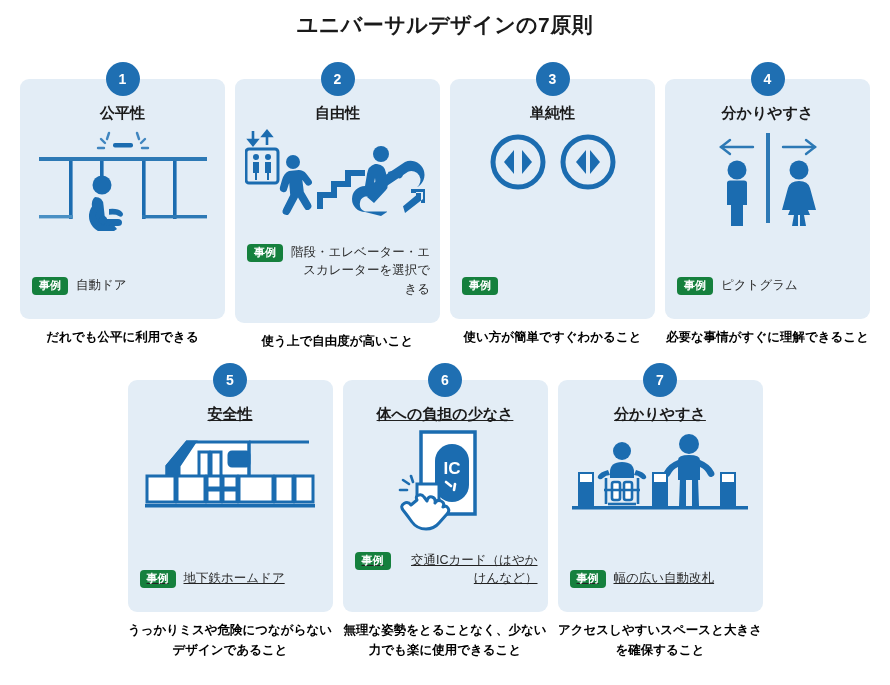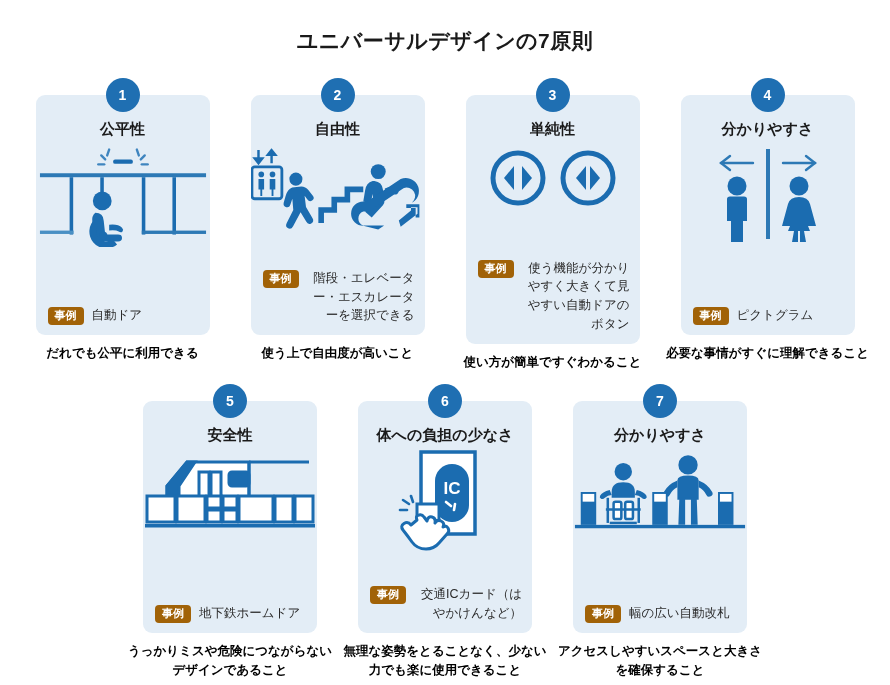--- a/index.html
+++ b/index.html
@@ -18,21 +18,20 @@
 
   .page-title {
     text-align: center;
     font-size: 21px;
     font-weight: bold;
     color: #1a1a1a;
     letter-spacing: 0.5px;
     padding-top: 10px;
     height: 34px;
     line-height: 30px;
-    margin-top: 16px;
   }
 
   .row {
     display: flex;
     justify-content: center;
     gap: 10px;
   }
   .row-1 { margin-top: 18px; }
   .row-2 { margin-top: 12px; }
 
@@ -54,32 +53,32 @@
     font-weight: bold;
     display: flex;
     align-items: center;
     justify-content: center;
     position: relative;
     z-index: 3;
     margin-bottom: -17px;
   }
 
   .card {
-    width: 174px;
+    width: 205px;
     background: #e3edf6;
     border-radius: 9px;
-    padding: 24px 0 10px 0;
+    padding: 24px 0 24px 0;
     box-sizing: border-box;
     display: flex;
     flex-direction: column;
     align-items: center;
     position: relative;
   }
   .card-r1 { min-height: 240px; }
-  .card-r2 { min-height: 232px; }
+  .card-r2 { min-height: 232px; text-decoration: underline; }
 
   .card-title {
     font-size: 15px;
     font-weight: bold;
     color: #1a1a1a;
     text-align: center;
     line-height: 1.3;
     margin-bottom: 4px;
   }
 
@@ -95,21 +94,21 @@
   .example-row {
     display: flex;
     align-items: flex-start;
     padding: 0 10px 0 12px;
     box-sizing: border-box;
     width: 100%;
     margin-top: 6px;
   }
   .badge {
     flex: 0 0 auto;
-    background: #a16207;
+    background: #15803d;
     color: #ffffff;
     font-size: 11px;
     font-weight: bold;
     border-radius: 4px;
     padding: 3px 7px 4px 7px;
     line-height: 1;
     margin-right: 8px;
     margin-top: 1px;
     white-space: nowrap;
   }
@@ -234,21 +233,20 @@
           <path d="M31 23 l0 24 l-10 -12 z" fill="#1b6cb0"></path>
           <path d="M39 23 l0 24 l10 -12 z" fill="#1b6cb0"></path>
 
           <circle cx="105" cy="35" r="25" fill="none" stroke="#1b6cb0" stroke-width="5"></circle>
           <path d="M103 23 l0 24 l-10 -12 z" fill="#1b6cb0"></path>
           <path d="M107 23 l0 24 l10 -12 z" fill="#1b6cb0"></path>
         </svg>
       </div>
       <div class="example-row">
         <span class="badge">事例</span>
-        <span class="example-text">使う機能が分かりやすく大きくて見やすい自動ドアのボタン</span>
       </div>
     </div>
     <div class="caption">使い方が簡単ですぐわかること</div>
   </div>
 
   <div class="principle">
     <div class="num-badge">4</div>
     <div class="card card-r1">
       <div class="card-title">分かりやすさ</div>
       <div class="icon-area">

